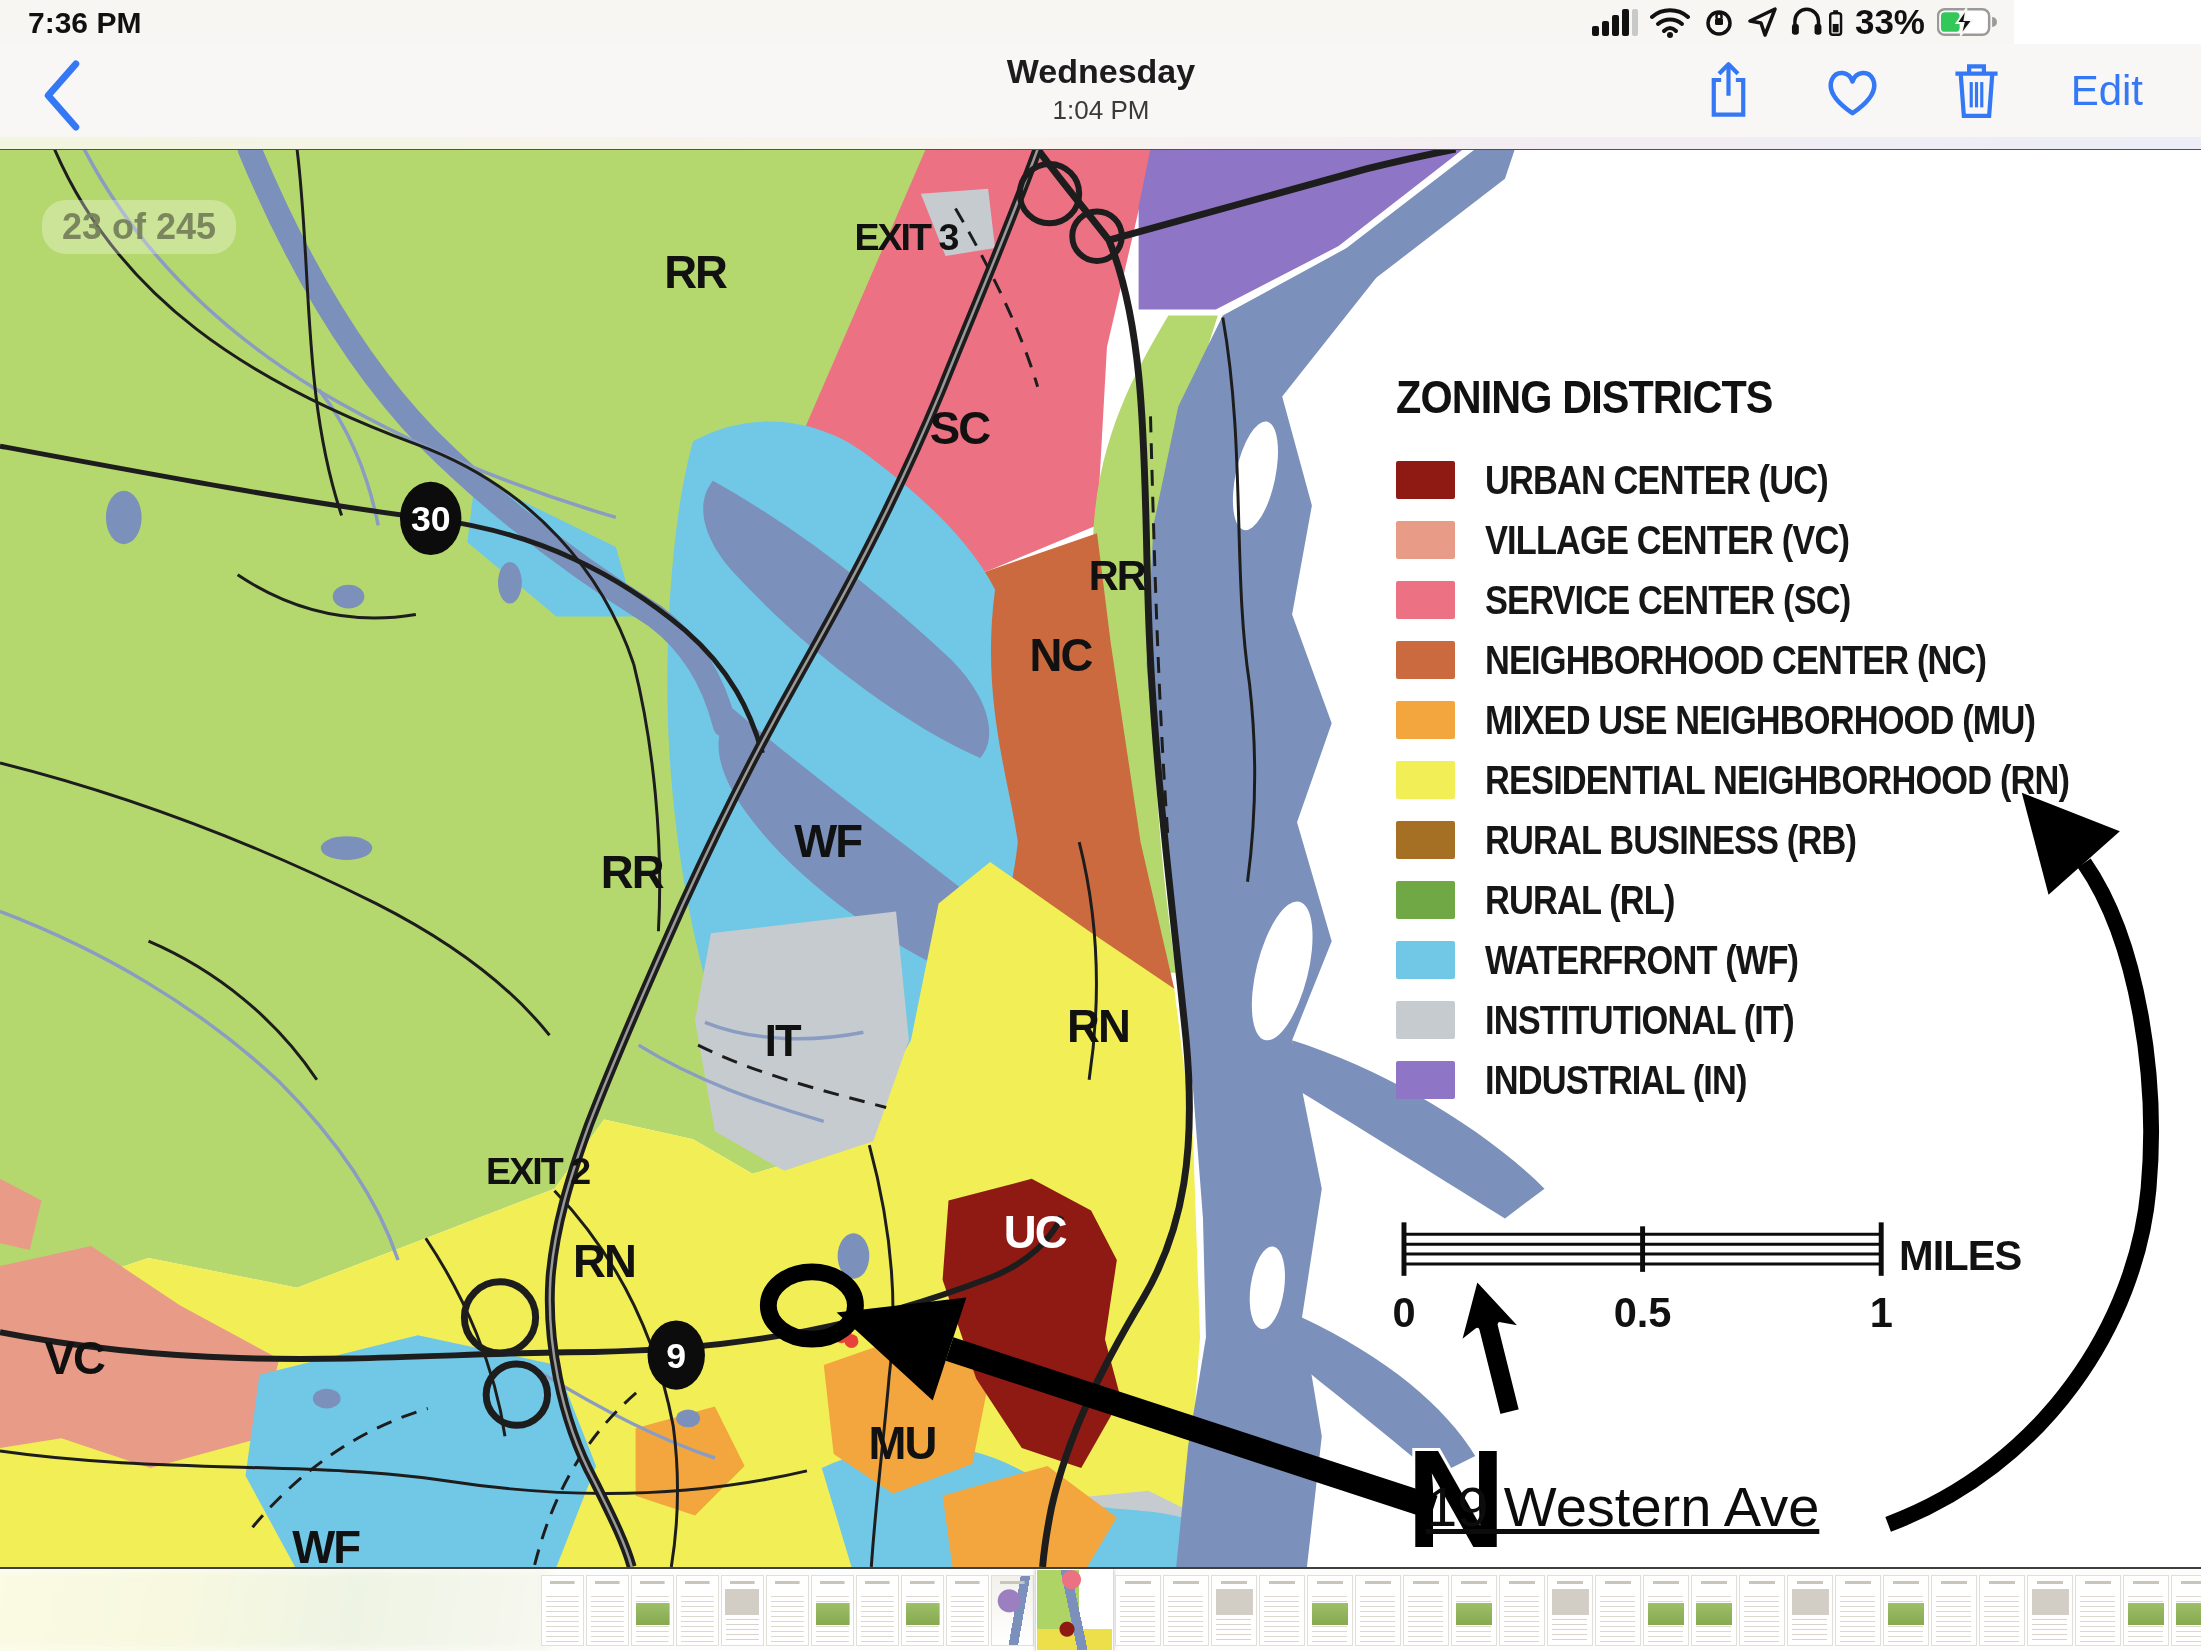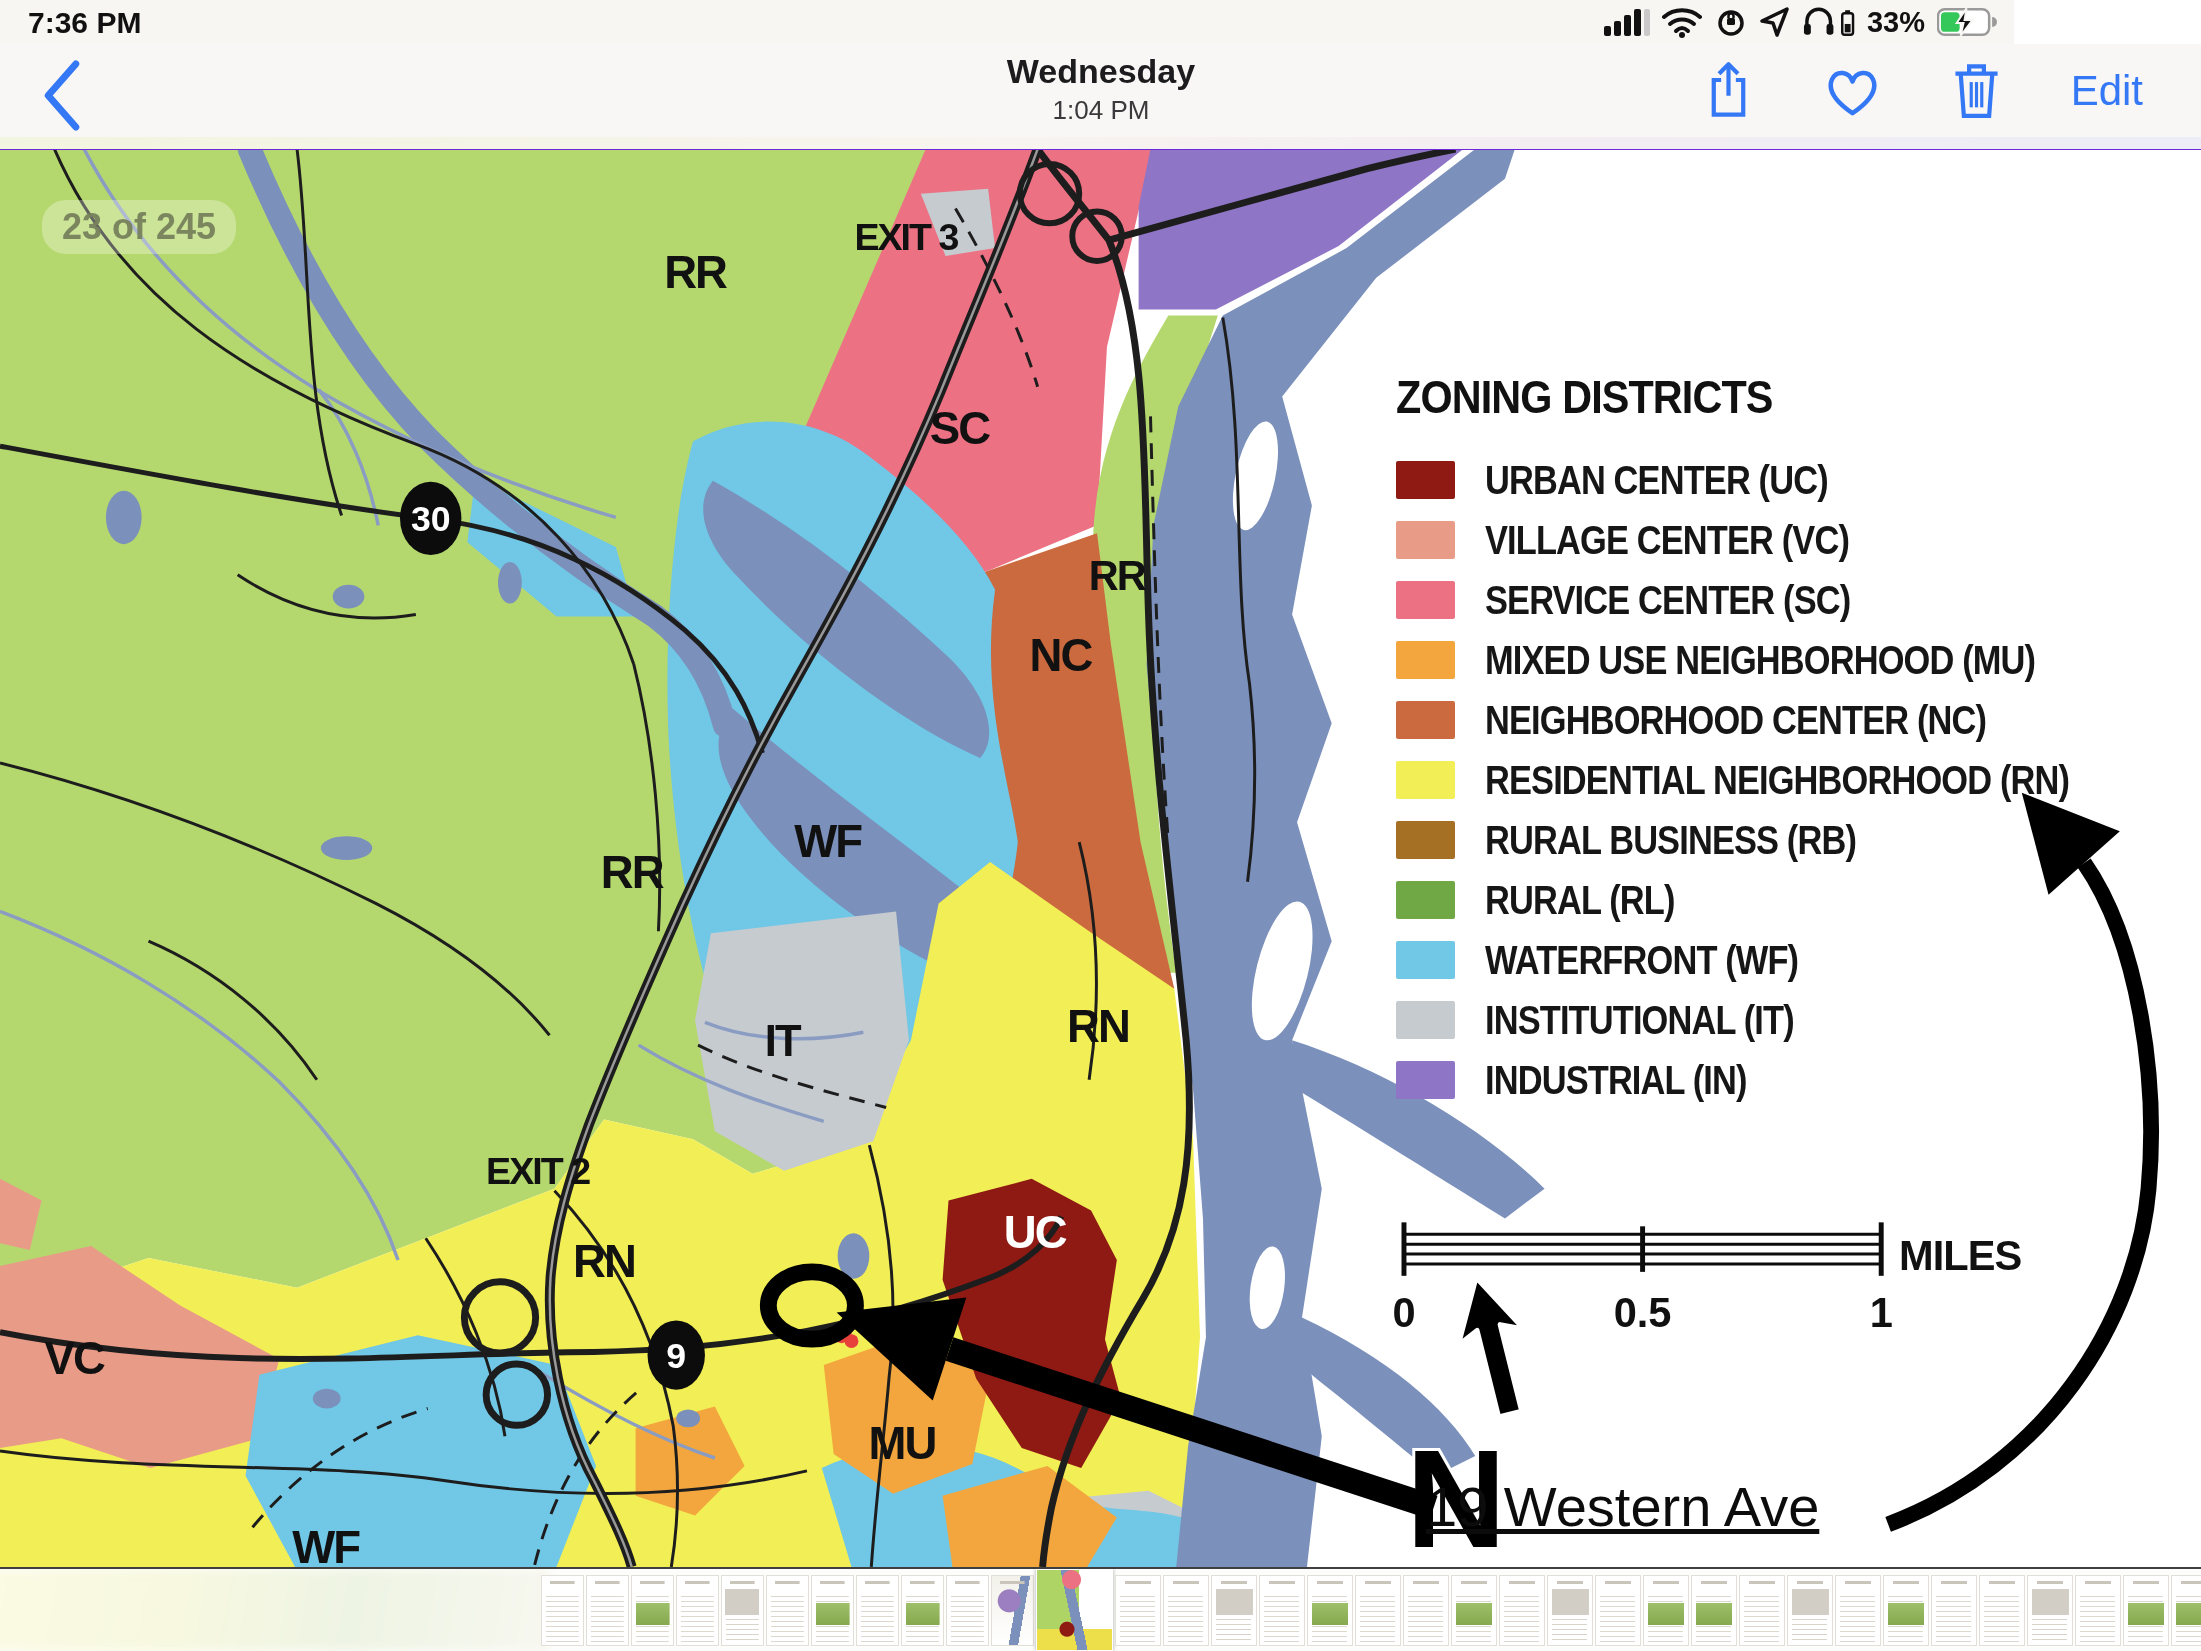--- a/index.html
+++ b/index.html
@@ -2,21 +2,21 @@
 <html style="--zc-uc: #8e1a13; --zc-vc: #e89b87; --zc-sc: #ec7183; --zc-nc: #cb6a3e; --zc-mu: #f2a63d; --zc-rn: #f2ee55; --zc-rr: #b5d86e; --zc-rb: #a56f24; --zc-rl: #6fa844; --zc-wf: #70c7e6; --zc-it: #c6cbd0; --zc-industrial: #8f75c5; --zc-water: #7b90ba; --zc-stream: #8a9cc2; --zc-road: #1d1d1d; --zc-marker_red: #e8413c;"><head>
 <meta charset="utf-8">
 <style>
   html,body{margin:0;padding:0;background:#fff;}
   #screen{position:relative;width:2202px;height:1651px;overflow:hidden;
           font-family:"Liberation Sans",sans-serif;background:#fff;}
   
   .statusbar{position:absolute;left:0;top:0;width:2014px;height:44px;background:#f7f6f3;z-index:30;text-align:center;}
   .sb-time{position:absolute;left:28px;top:6px;font-size:30px;font-weight:700;color:#111;}
   .sb-right{position:absolute;right:16px;top:4px;display:flex;align-items:center;gap:12px;height:36px;}
-  .sb-pct{font-size:29px;font-weight:600;color:#111;}
+  .sb-pct{font-size:35px;font-weight:600;color:#111;}
   
   .navbar{position:absolute;left:0;top:44px;width:2202px;height:105px;background:#f8f7f5;z-index:29;border-bottom:1px solid #6d28d9;}
   .nav-tint{position:absolute;left:0;bottom:0;width:100%;height:12px;
             background:linear-gradient(90deg,#f2f5df 0%,#f8f4ef 45%,#f3edf2 70%,#ecedf7 100%);}
   .back-btn{position:absolute;left:38px;top:14px;width:48px;height:75px;cursor:pointer;}
   .nav-title{position:absolute;left:50%;top:8px;transform:translateX(-50%);text-align:center;}
   .nav-title .t1{font-size:34px;font-weight:700;color:#1c1c1e;}
   .nav-title .t2{font-size:26px;font-weight:400;color:#3a3a3c;margin-top:4px;}
   .nav-actions{position:absolute;right:59px;top:16px;display:flex;align-items:center;gap:69px;}
   .edit-label{font-size:42px;color:#3478f6;}
@@ -319,26 +319,26 @@
           </div>
           <div class="lg-row">
             <span class="lg-swatch" style="background: rgb(232, 155, 135);"></span>
             <span class="lg-label">VILLAGE CENTER (VC)</span>
           </div>
           <div class="lg-row">
             <span class="lg-swatch" style="background: rgb(236, 113, 131);"></span>
             <span class="lg-label">SERVICE CENTER (SC)</span>
           </div>
           <div class="lg-row">
+            <span class="lg-swatch" style="background: rgb(203, 106, 62);"></span>
+            <span class="lg-label">NEIGHBORHOOD CENTER (NC)</span>
+          </div>
+          <div class="lg-row">
             <span class="lg-swatch" style="background: rgb(242, 166, 61);"></span>
             <span class="lg-label">MIXED USE NEIGHBORHOOD (MU)</span>
-          </div>
-          <div class="lg-row">
-            <span class="lg-swatch" style="background: rgb(203, 106, 62);"></span>
-            <span class="lg-label">NEIGHBORHOOD CENTER (NC)</span>
           </div>
           <div class="lg-row">
             <span class="lg-swatch" style="background: rgb(242, 238, 85);"></span>
             <span class="lg-label">RESIDENTIAL NEIGHBORHOOD (RN)</span>
           </div>
           <div class="lg-row">
             <span class="lg-swatch" style="background: rgb(165, 111, 36);"></span>
             <span class="lg-label">RURAL BUSINESS (RB)</span>
           </div>
           <div class="lg-row">

